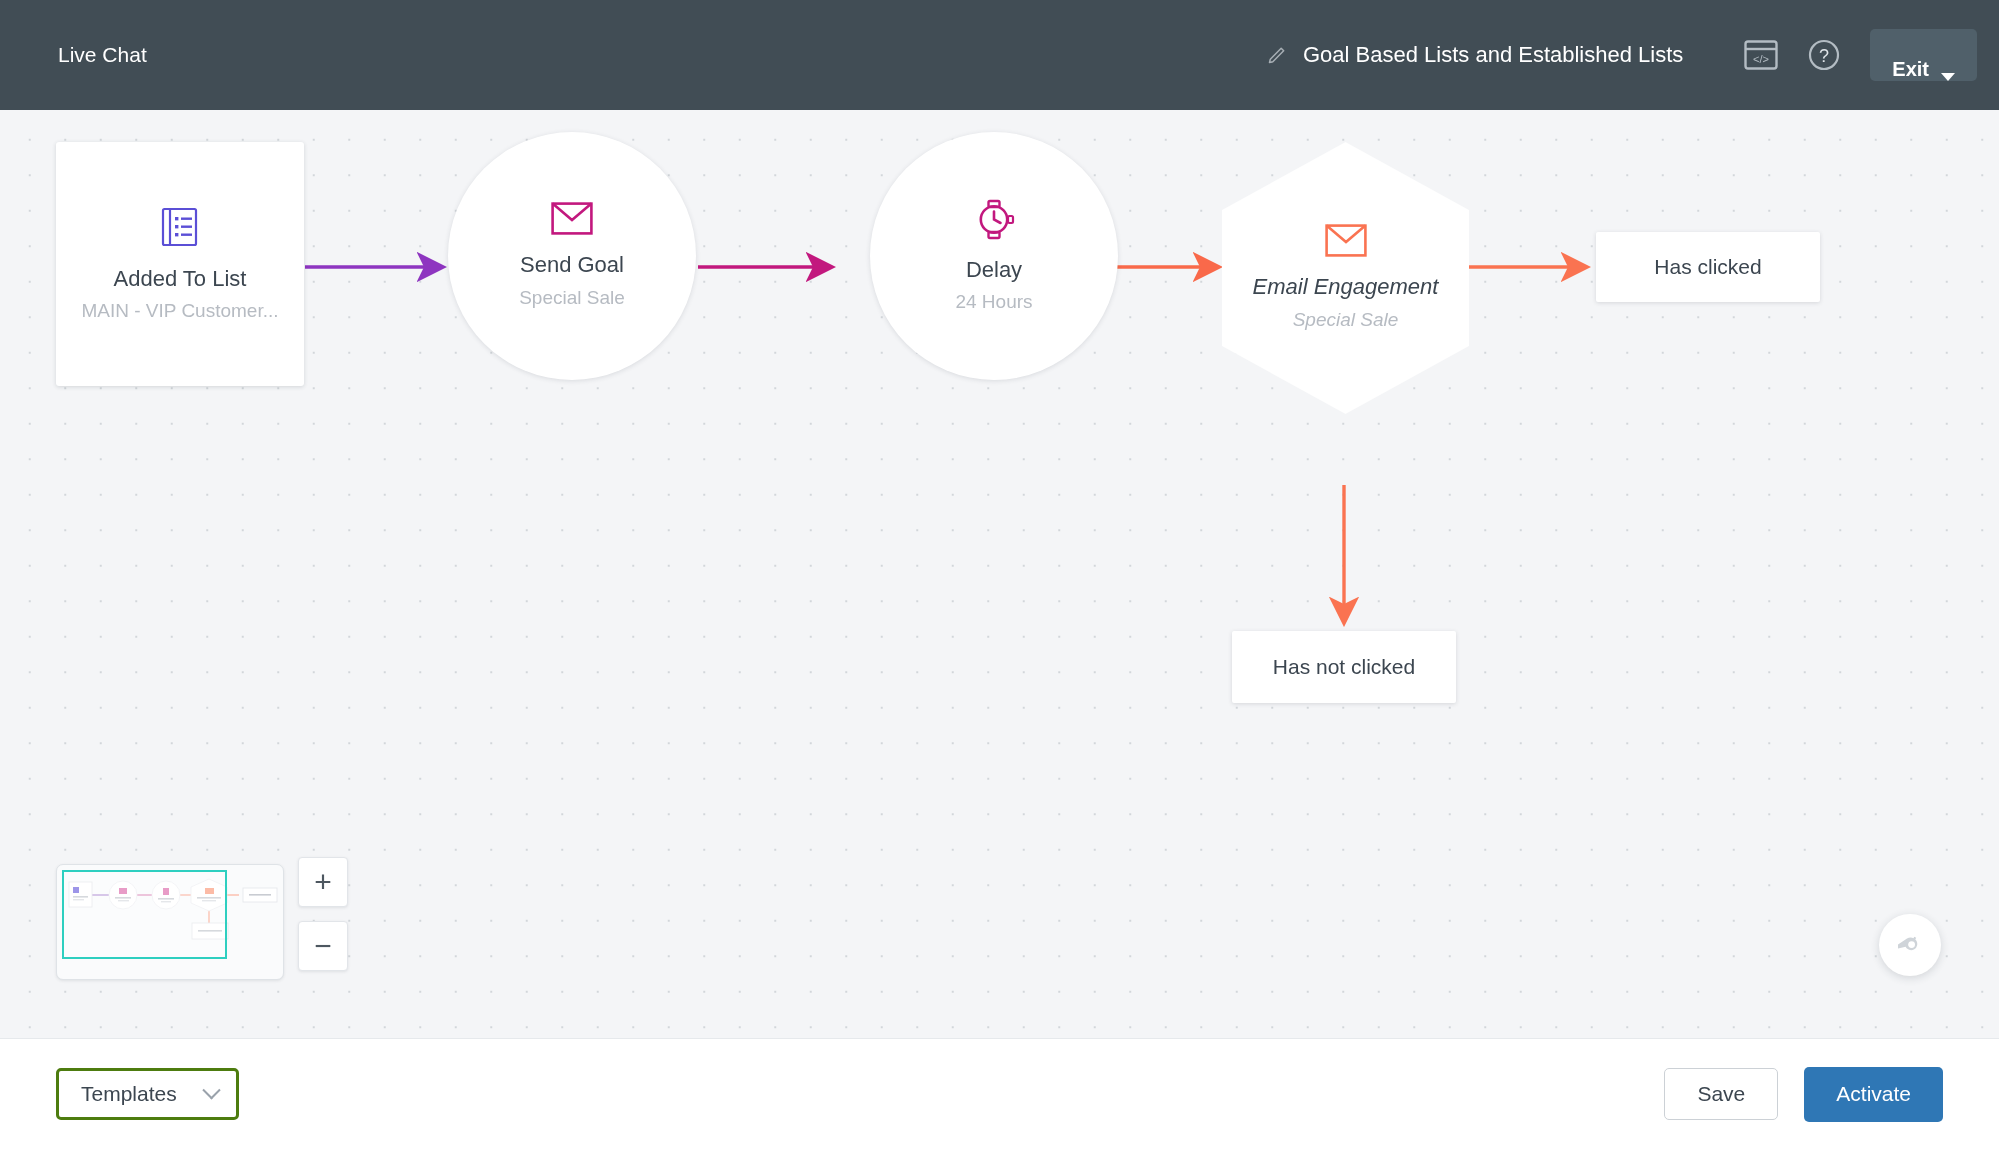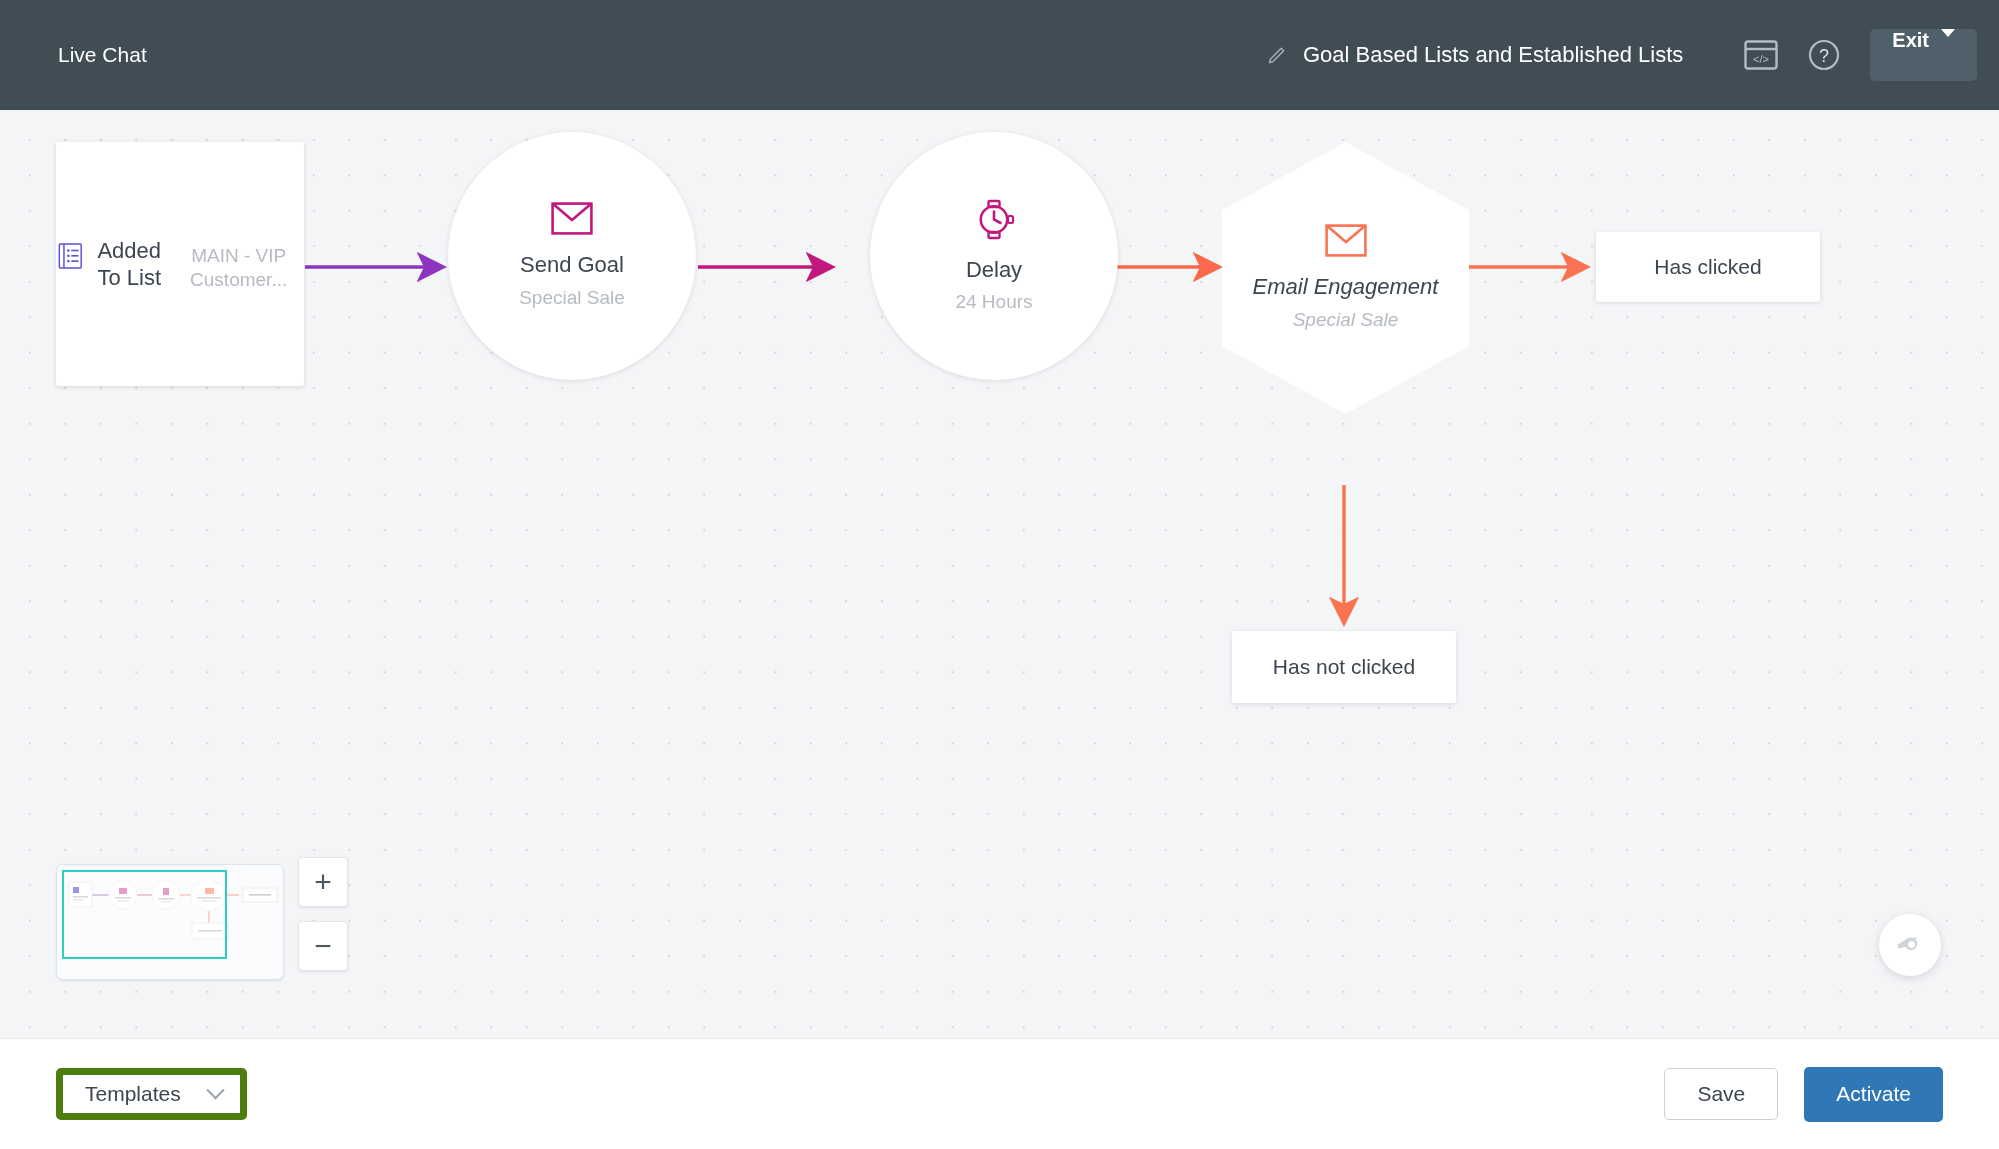--- a/index.html
+++ b/index.html
@@ -32,21 +32,21 @@
   }
   .pencil-icon { width: 20px; height: 20px; margin-right: 16px; opacity: .72; }
   .flow-title {
     color: #ffffff; font-size: 22px; margin-right: 61px; white-space: nowrap;
   }
   .code-icon { width: 34px; height: 30px; margin-right: 30px; cursor: pointer; }
   .help-icon  { width: 32px; height: 32px; margin-right: 30px; cursor: pointer; }
   .exit-btn {
     background: #50606a; border-radius: 5px;
     height: 52px; padding: 0 22px;
-    display: flex; align-items: flex-start; gap: 12px;
+    display: flex; align-items: flex-end; gap: 12px;
     color: #fff; font-size: 20px; font-weight: bold; cursor: pointer;
   }
   .caret-down {
     width: 0; height: 0;
     border-left: 7px solid transparent; border-right: 7px solid transparent;
     border-top: 8px solid #ffffff;
   }
 
   
   .canvas {
@@ -59,21 +59,21 @@
     overflow: hidden;
   }
   .edges { position: absolute; top: 0; left: 0; width: 1999px; height: 928px; }
 
   .node { position: absolute; }
 
   
   .node-card {
     background: #ffffff; border-radius: 3px;
     box-shadow: 0 1px 4px rgba(40,50,60,.16);
-    display: flex; flex-direction: row;
+    display: flex; flex-direction: column;
     align-items: center; justify-content: center;
   }
   
   .node-circle {
     background: #ffffff; border-radius: 50%;
     box-shadow: 0 1px 5px rgba(40,50,60,.13);
     display: flex; flex-direction: column;
     align-items: center; justify-content: center;
   }
   
@@ -134,21 +134,21 @@
 
   
   .bottombar {
     position: absolute; left: 0; bottom: 0;
     width: 1999px; height: 111px;
     background: #ffffff; border-top: 1px solid #e6e9ec;
     display: flex; align-items: center;
   }
   .templates-btn {
     margin-left: 56px; height: 52px; padding: 0 18px 0 22px;
-    border: 7px solid #4d7c0f; border-radius: 5px; background: #fff;
+    border: 3px solid #4d7c0f; border-radius: 5px; background: #fff;
     display: flex; align-items: center; gap: 28px;
     font-size: 21px; color: #3c4650; cursor: pointer;
   }
   .chev {
     width: 13px; height: 13px;
     border-right: 2.5px solid #9aa2ab; border-bottom: 2.5px solid #9aa2ab;
     transform: rotate(45deg) translate(-3px,-3px);
   }
   .bottom-right { margin-left: auto; display: flex; align-items: center; gap: 26px; margin-right: 56px; }
   .save-btn {

